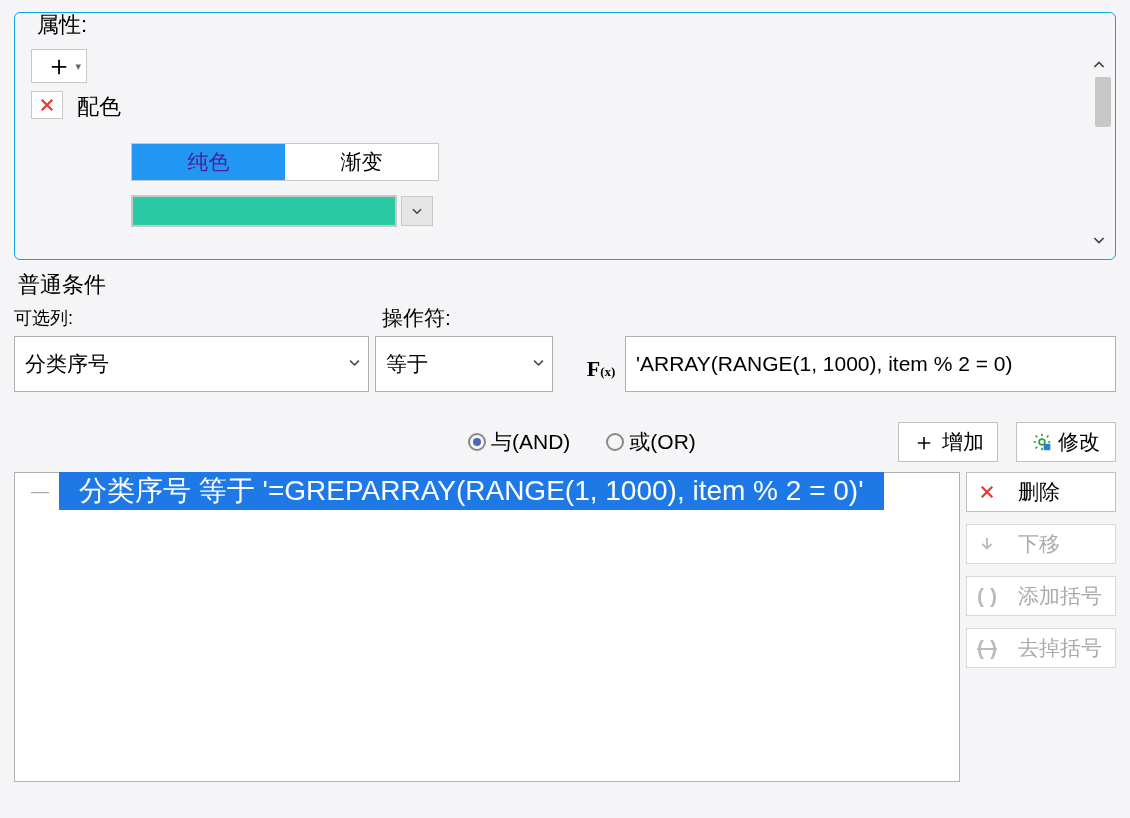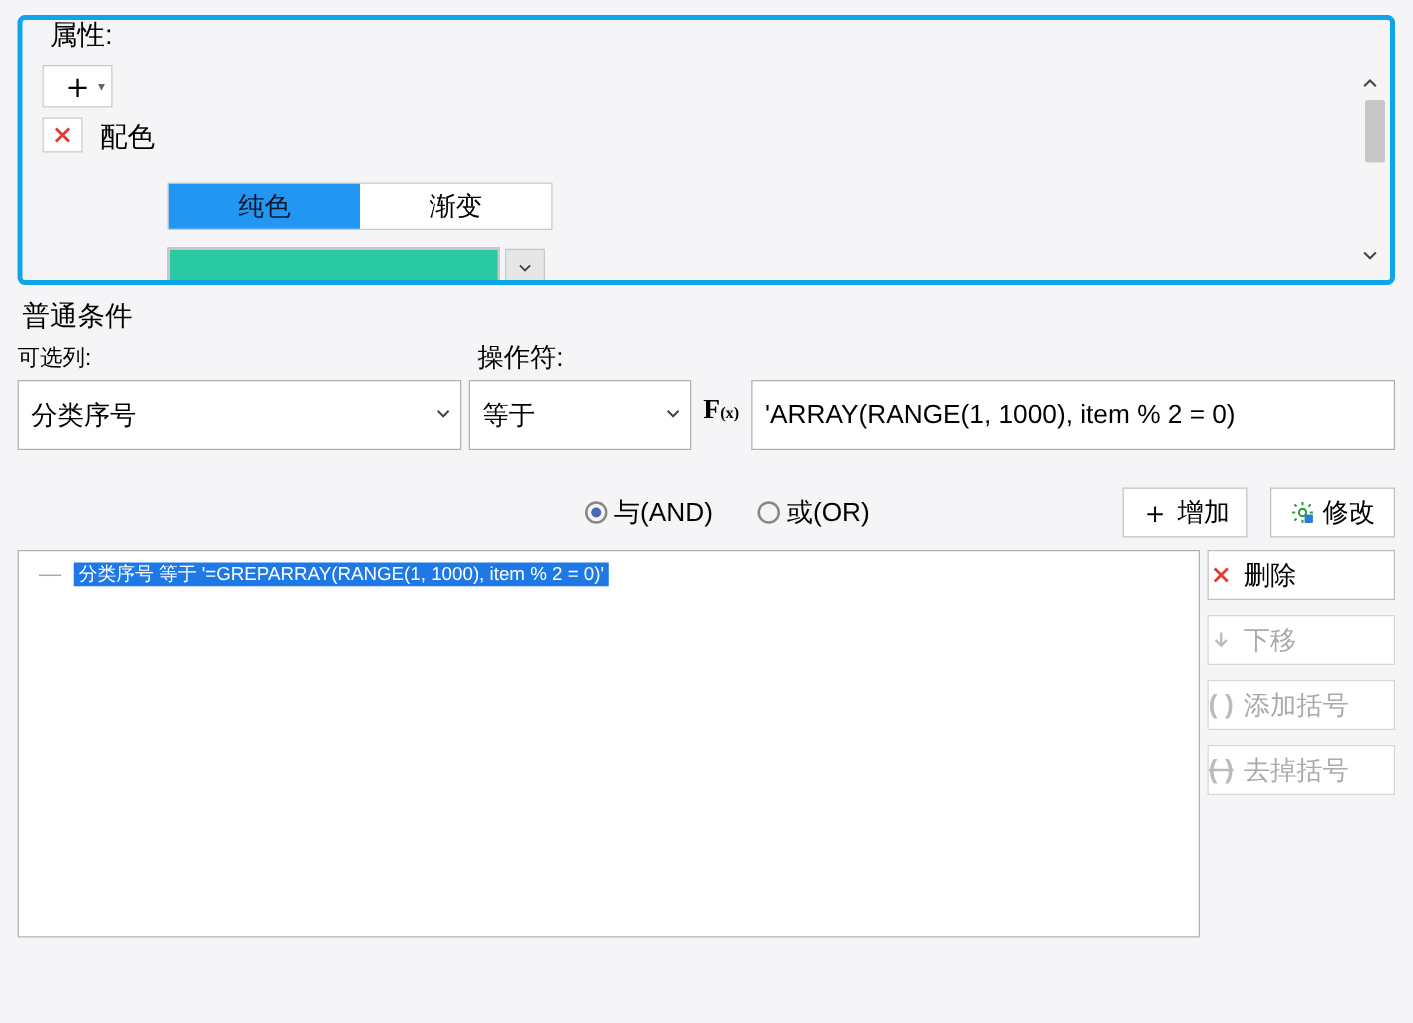--- a/index.html
+++ b/index.html
@@ -8,25 +8,25 @@
       background: #f5f5f7;
       width: 1130px;
       height: 818px;
       font-size: 20px;
       color: #000;
     }
     
     
     .properties-panel {
       margin: 12px 14px 10px 14px;
-      border: 4px solid #0ea5e9;
+      border: 1px solid #0ea5e9;
       border-radius: 6px;
       position: relative;
       padding: 10px 10px 13px 10px;
-      height: 216px;
+      height: 248px;
       overflow: hidden;
       background: #f5f5f7;
     }
     .panel-legend {
       position: absolute;
       top: -3px;
       left: 16px;
       background: #f5f5f7;
       padding: 0 6px;
       font-size: 22px;
@@ -95,21 +95,21 @@
       width: 153px;
       height: 36px;
       display: flex;
       align-items: center;
       justify-content: center;
       font-size: 21px;
       cursor: pointer;
     }
     .color-tab.active {
       background: #2196f3;
-      color: #0f172a;
+      color: #4c1d95;
     }
     
     .color-picker-row {
       position: absolute;
       left: 106px;
       top: 104px;
       display: flex;
       align-items: center;
     }
     .color-swatch {
@@ -191,27 +191,28 @@
       right: 6px;
       font-size: 15px;
       color: #555;
     }
     .col-select { width: 355px; }
     .op-select { width: 178px; }
     .formula-btn {
       width: 36px;
       height: 36px;
       display: flex;
-      align-items: flex-start;
+      align-items: flex-end;
       justify-content: center;
       cursor: pointer;
       font-family: "Times New Roman", serif;
       font-weight: bold;
       font-size: 22px;
       position: relative;
+      margin-left: 24px;
     }
     .formula-input {
       flex: 1;
       height: 56px;
       border: 1px solid #b0b0b0;
       background: #fff;
       padding: 0 10px;
       font-size: 21px;
       display: flex;
       align-items: center;
@@ -288,39 +289,39 @@
       height: 28px;
     }
     .tree-dash {
       color: #aaa;
       font-size: 18px;
       margin-left: 6px;
     }
     .tree-item-text {
       background: #1e79e6;
       color: #fff;
-      padding: 0 4px;
-      font-size: 15px;
+      padding: 0 20px;
+      font-size: 28px;
     }
     .side-buttons {
       display: flex;
       flex-direction: column;
       gap: 12px;
       width: 150px;
     }
     .side-btn {
       height: 40px;
       border: 1px solid #c0c0c0;
       background: #fff;
       display: flex;
       align-items: center;
-      gap: 8px;
-      font-size: 21px;
-      cursor: pointer;
-      padding: 0 0;
+      gap: 21px;
+      font-size: 21px;
+      cursor: pointer;
+      padding: 0 10px;
     }
     .side-btn.disabled { color: #aaa; border-color: #d8d8d8; }
     .side-btn .si { width: 20px; display: flex; justify-content: center; }
   </style>
 </head>
 <body>
 
 <div class="properties-panel">
   <div class="panel-legend">属性:</div>
   

